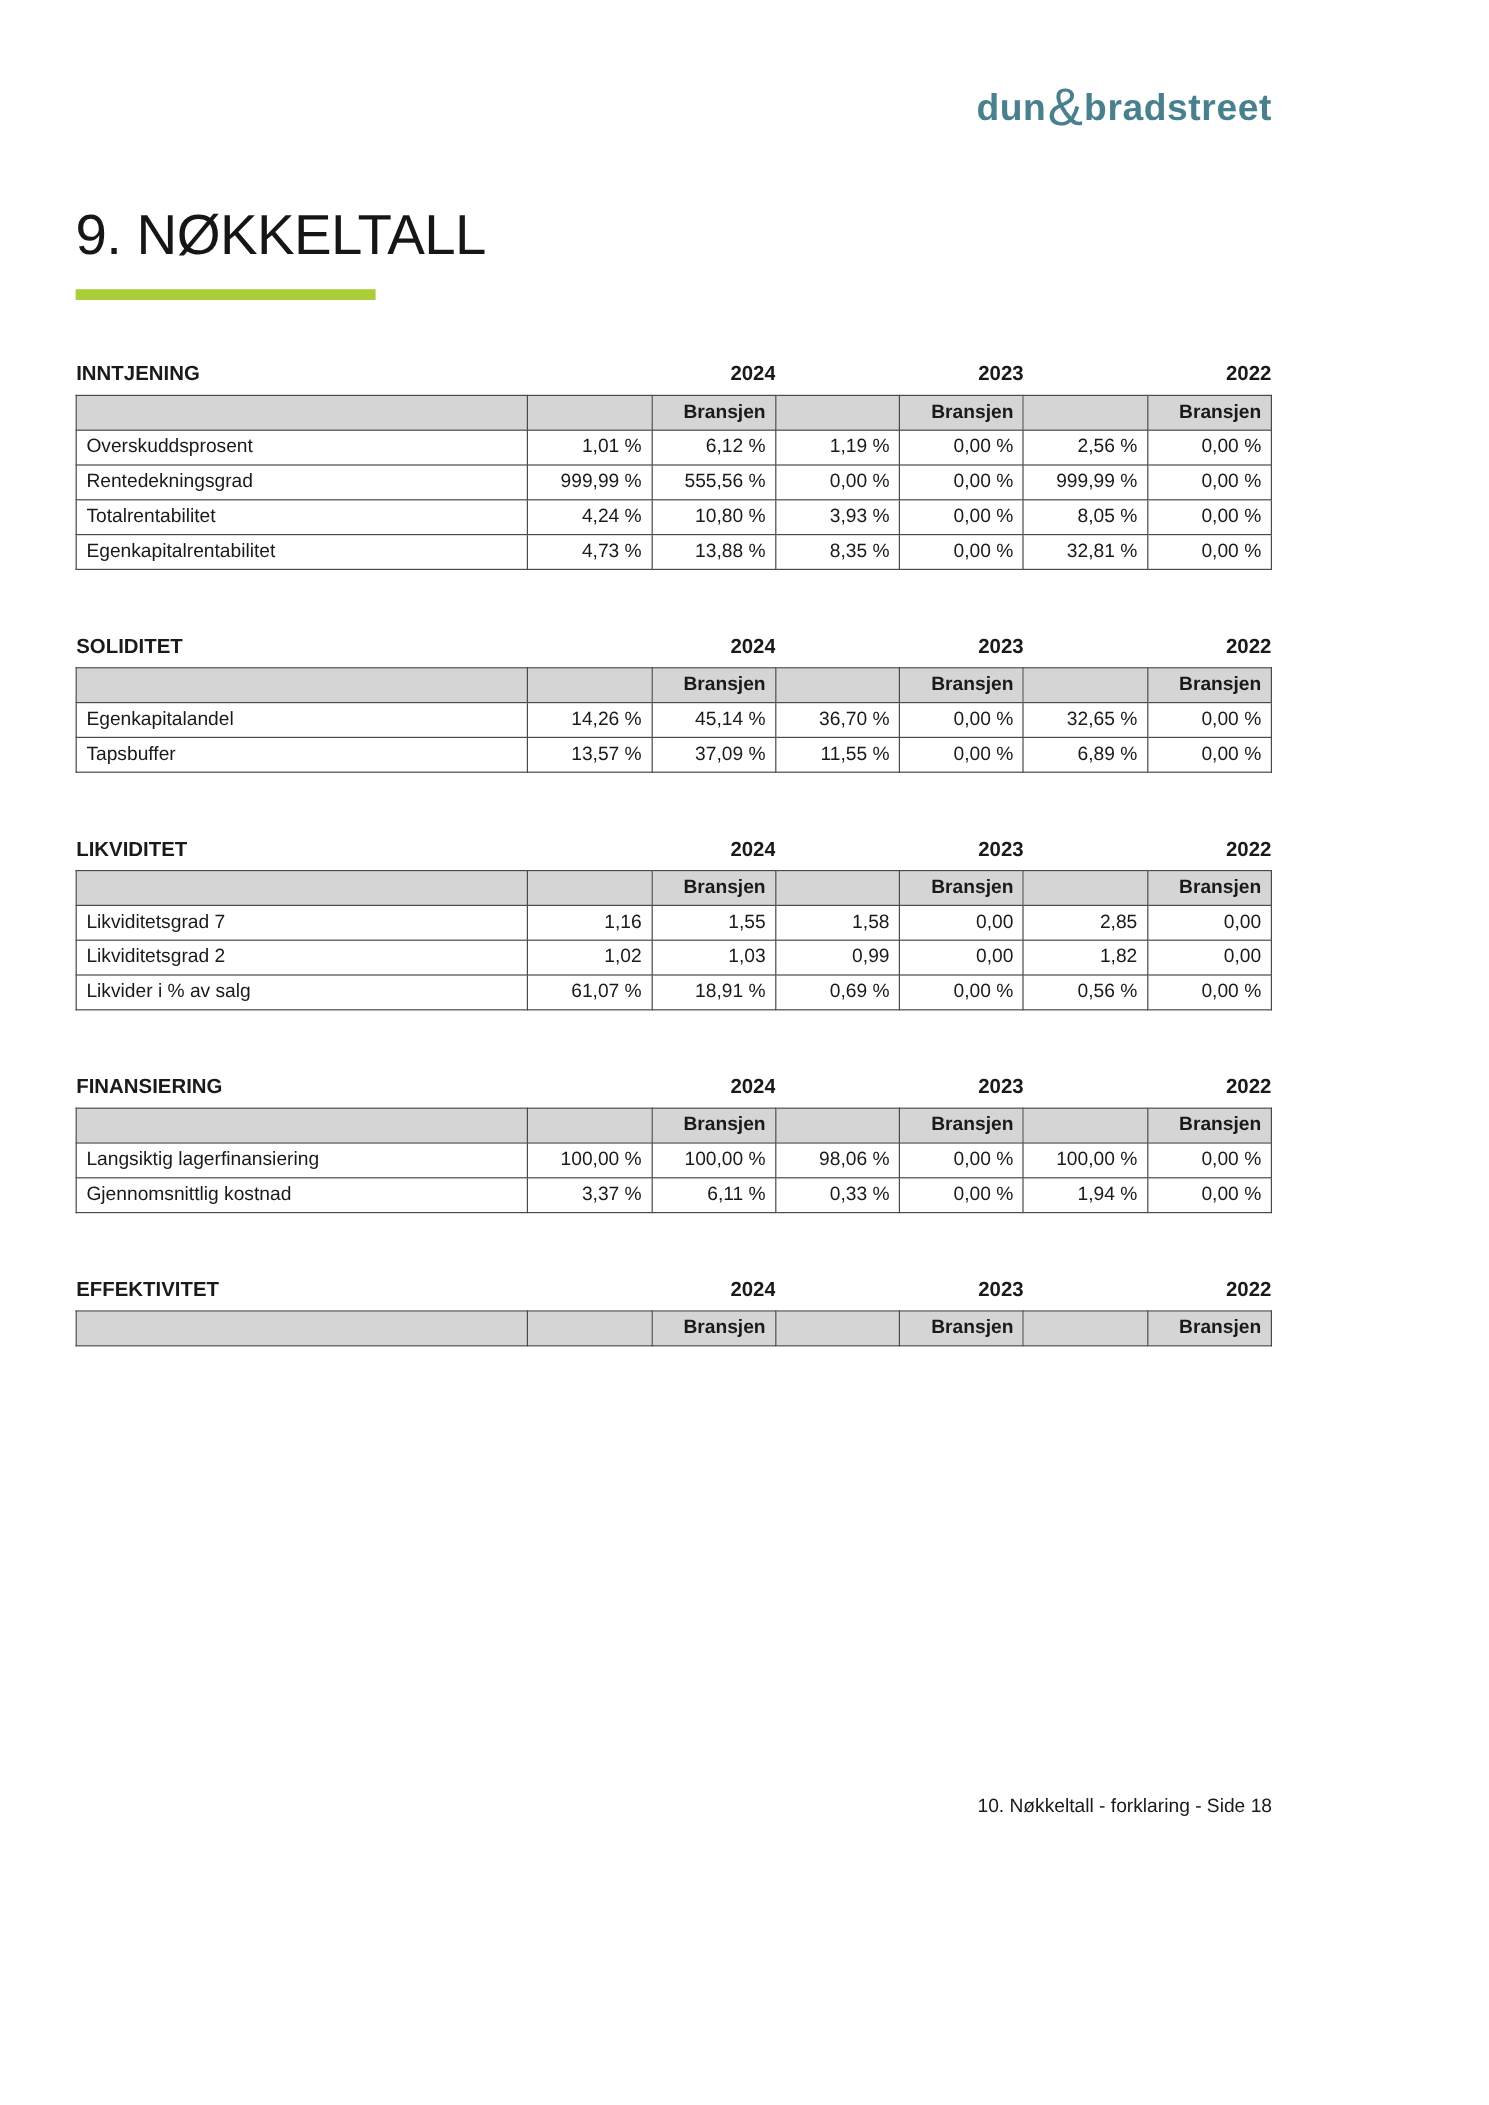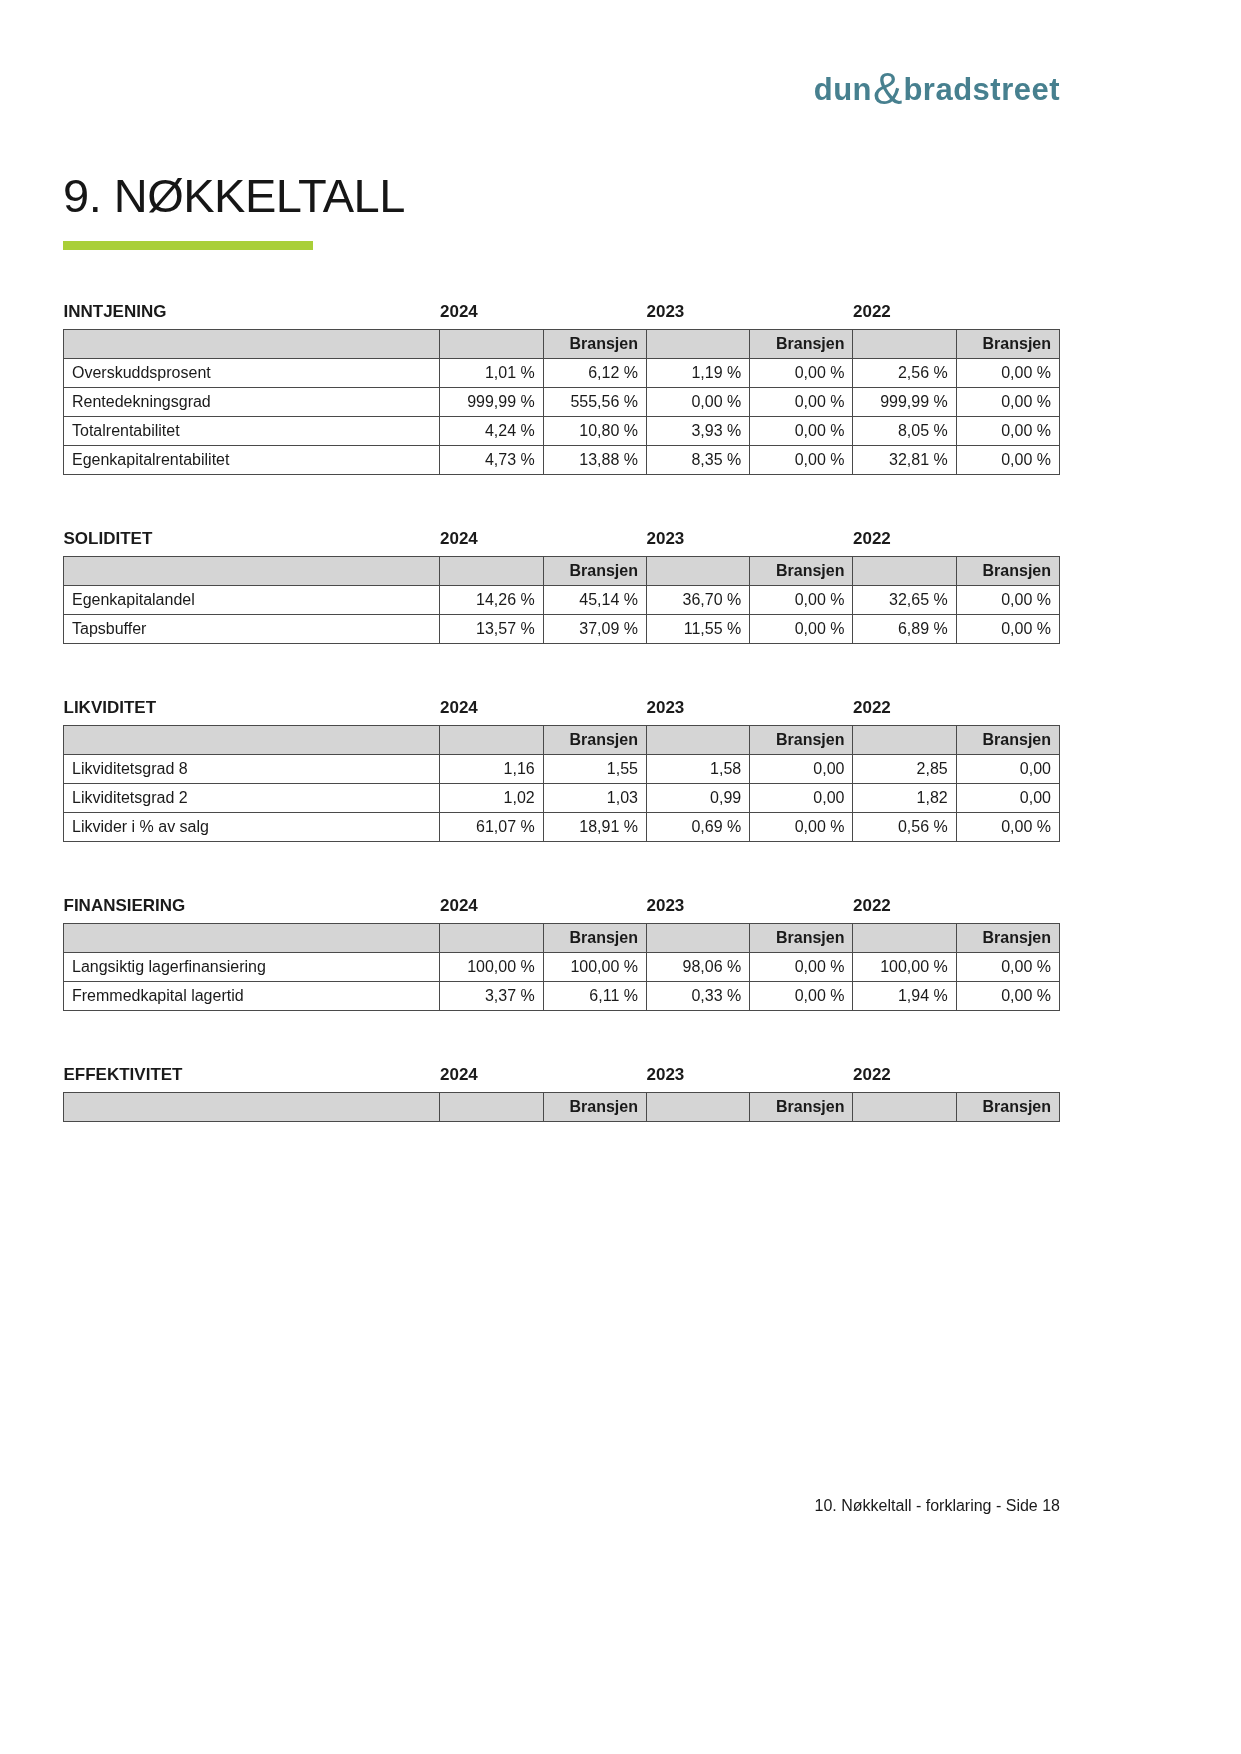--- a/index.html
+++ b/index.html
@@ -28,21 +28,21 @@
   }
   .title-underline { margin-top: 18px; width: 250px; height: 9px; background: #a9cf38; }
 
   
   #tables { margin-top: 52px; }
   .sect { margin-bottom: 54px; }
   table.kt { width: 100%; border-collapse: collapse; table-layout: fixed; }
   table.kt col.c-label { width: 37.8%; }
   table.kt col.c-val   { width: 10.3667%; }
   table.kt td { font-size: 16px; padding: 5px 8px; white-space: nowrap; overflow: hidden; }
-  table.kt tr.years td { border: none; background: none; font-weight: bold; font-size: 17px; text-align: left; padding: 0 0 7px 0; }
+  table.kt tr.years td { border: none; background: none; font-weight: bold; font-size: 17px; text-align: right; padding: 0 0 7px 0; }
   table.kt tr.years td.sec { text-align: left; }
   table.kt tr.hdr td { background: #d5d5d5; border: 1px solid #4a4a4a; font-weight: bold; text-align: right; height: 29px; }
   table.kt tr.row td { border: 1px solid #4a4a4a; height: 29px; }
   table.kt td.lbl { text-align: left; }
   table.kt td.val { text-align: right; }
 
   
   .page-footer {
     position: absolute; top: 1497px; left: 63px; width: 997px;
     text-align: right; font-size: 16px; color: #1a1a1a;
@@ -196,21 +196,21 @@
             <tr class="hdr">
               <td></td>
               <td></td>
               <td class="br">Bransjen</td>
               <td></td>
               <td class="br">Bransjen</td>
               <td></td>
               <td class="br">Bransjen</td>
             </tr>
             <tr class="row">
-              <td class="lbl">Likviditetsgrad 8</td>
+              <td class="lbl">Likviditetsgrad 7</td>
               <td class="val">1,16</td>
               <td class="val">1,55</td>
               <td class="val">1,58</td>
               <td class="val">0,00</td>
               <td class="val">2,85</td>
               <td class="val">0,00</td>
             </tr>
             <tr class="row">
               <td class="lbl">Likviditetsgrad 2</td>
               <td class="val">1,02</td>
@@ -262,21 +262,21 @@
             <tr class="row">
               <td class="lbl">Langsiktig lagerfinansiering</td>
               <td class="val">100,00 %</td>
               <td class="val">100,00 %</td>
               <td class="val">98,06 %</td>
               <td class="val">0,00 %</td>
               <td class="val">100,00 %</td>
               <td class="val">0,00 %</td>
             </tr>
             <tr class="row">
-              <td class="lbl">Fremmedkapital lagertid</td>
+              <td class="lbl">Gjennomsnittlig kostnad</td>
               <td class="val">3,37 %</td>
               <td class="val">6,11 %</td>
               <td class="val">0,33 %</td>
               <td class="val">0,00 %</td>
               <td class="val">1,94 %</td>
               <td class="val">0,00 %</td>
             </tr>
           </tbody>
         </table>
       </div>

